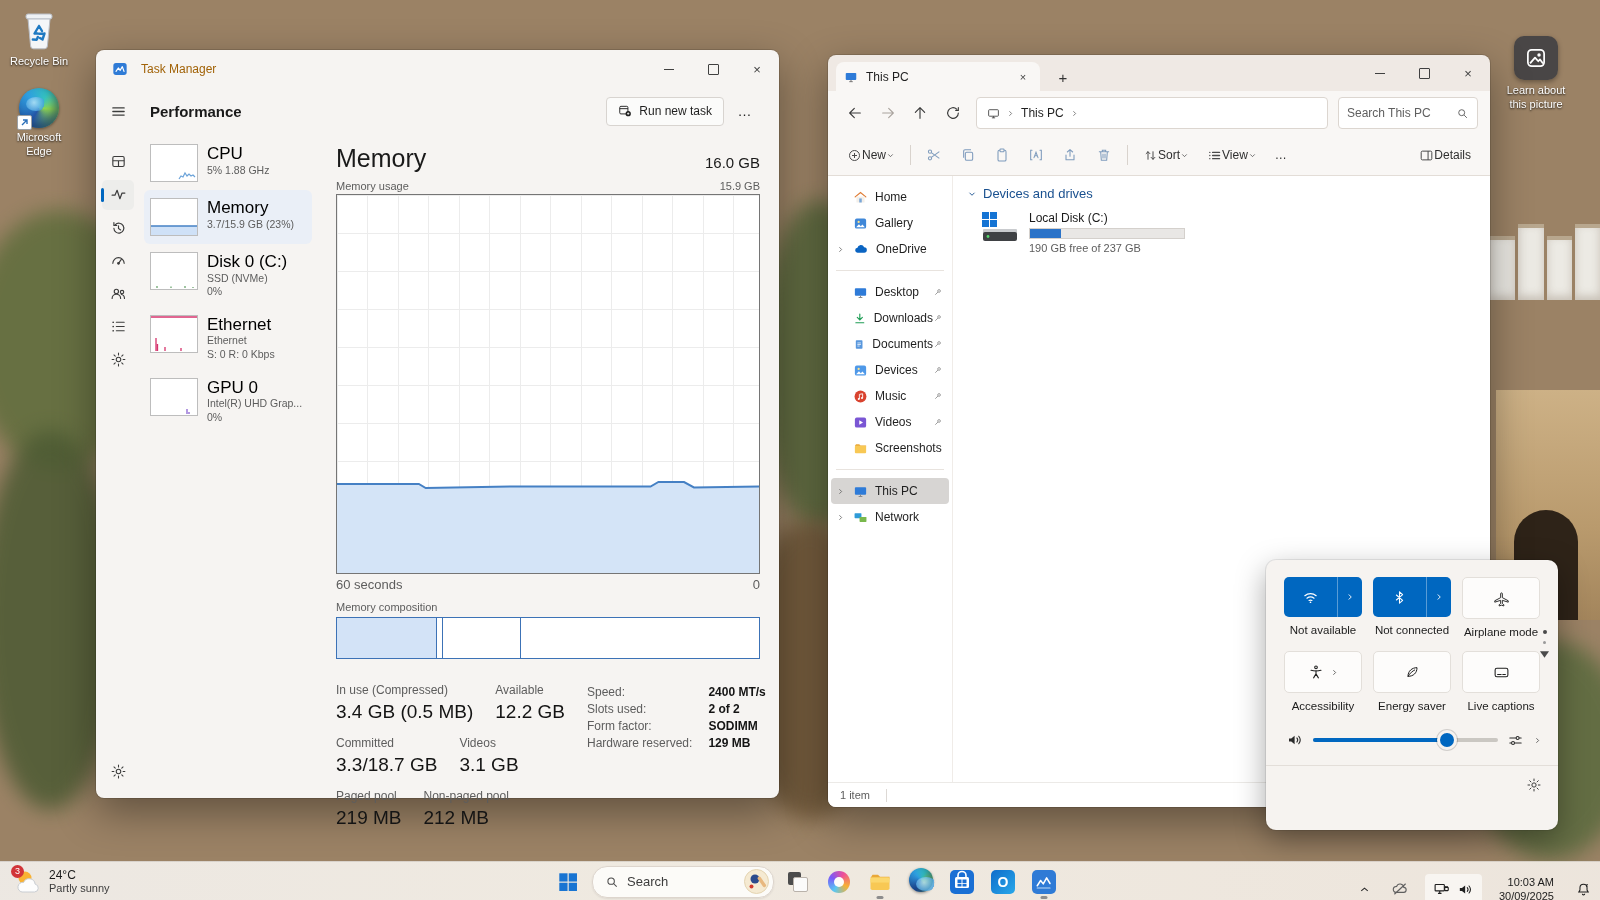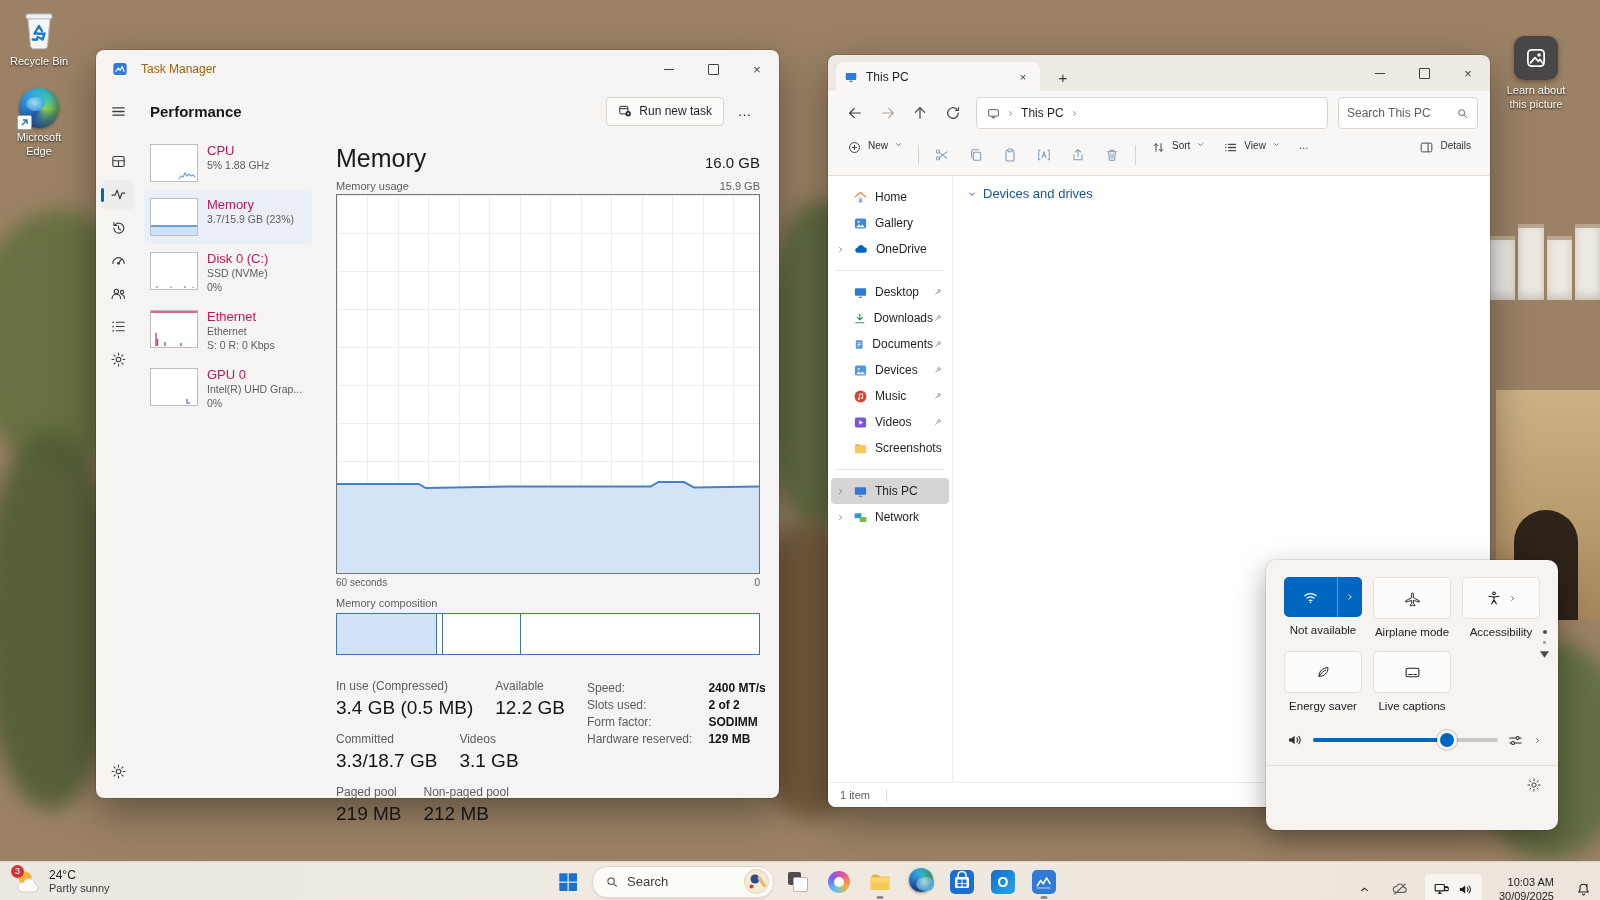--- a/index.html
+++ b/index.html
@@ -62,32 +62,32 @@
   .tm-header-right{margin-left:auto;display:flex;align-items:center;gap:6px}
   .run-task{display:flex;align-items:center;gap:7px;height:29px;padding:0 11px;background:#fbfbfa;
             border:1px solid #d8d4d0;border-radius:4px;font-size:12px;color:#1f1f1f}
   .tm-more{width:30px;height:28px;border-radius:4px;display:flex;align-items:center;justify-content:center;
            font-size:14px;color:#1f1f1f;letter-spacing:1px}
   .tm-main{flex:1;display:flex;min-height:0;margin-top:2px}
   .perf-list{width:168px;flex:0 0 auto}
   .perf-item{display:flex;gap:9px;padding:8px 5px 8px 6px;border-radius:6px;align-items:flex-start}
   .perf-item.sel{background:#eaeff7}
   .thumb{width:46px;height:36px;border:1px solid #bdbdbd;background:#fff;flex:0 0 auto}
-  .pi-name{font-size:13px;color:#be185d;line-height:1.15}
+  .pi-name{font-size:17px;color:#000000;line-height:1.15}
   .pi-sub{font-size:10.5px;color:#5d5d5d;line-height:1.3}
   .perf-detail{flex:1;margin-left:24px;min-width:0}
   .d-titlerow{display:flex;justify-content:space-between;align-items:flex-end;margin-top:10px}
   .d-title{font-size:25px;color:#1a1a1a;line-height:1}
   .d-total{font-size:15px;color:#1a1a1a}
   .d-sub{display:flex;justify-content:space-between;font-size:11px;color:#5d5d5d;margin-top:9px;margin-bottom:2px}
   .chart{position:relative;height:378px;border:1px solid #757575;background:
       repeating-linear-gradient(to right,#ececec 0,#ececec 1px,transparent 1px,transparent 30.5px),
       repeating-linear-gradient(to bottom,#ececec 0,#ececec 1px,transparent 1px,transparent 38px),#fff;overflow:hidden}
   .chart svg{position:absolute;inset:0;width:100%;height:100%}
-  .d-axis{display:flex;justify-content:space-between;font-size:10px;color:#5d5d5d;margin-top:3px}
+  .d-axis{display:flex;justify-content:space-between;font-size:13px;color:#5d5d5d;margin-top:3px}
   .comp-label{font-size:11px;color:#5d5d5d;margin-top:9px;margin-bottom:4px}
   .comp-bar{height:40px;border:1px solid #3c72b6;display:flex;background:#fff}
   .comp-bar .seg{height:100%;box-sizing:border-box}
   .seg.inuse{background:#d3e3f7;border-right:1px solid #3c72b6}
   .seg.mod{border-right:1px solid #3c72b6}
   .seg.standby{border-right:1px solid #3c72b6}
   .stats-row{display:flex;margin-top:24px}
   .stat-col .row{display:flex;gap:22px;margin-bottom:13px}
   .stat .lab{font-size:12px;color:#5d5d5d;margin-bottom:4px;white-space:nowrap}
   .stat .val{font-size:19px;color:#141414;white-space:nowrap}
@@ -104,21 +104,21 @@
   .fe-newtab{width:26px;height:26px;margin:0 0 1px 10px;display:flex;align-items:center;justify-content:center;font-size:15px;color:#333}
   .fe-tabrow .wc-group{align-self:flex-start}
   .fe-navrow{height:44px;background:#f9f7f5;display:flex;align-items:center;padding:0 12px;gap:2px}
   .navbtn{width:32px;height:30px;display:flex;align-items:center;justify-content:center;border-radius:4px}
   .addr{width:346px;height:30px;background:#fff;border:1px solid #dcd6d0;border-radius:4px;margin-left:6px;
         display:flex;align-items:center;gap:6px;padding:0 10px;font-size:12px;color:#1f1f1f}
   .fe-search{width:128px;height:30px;background:#fff;border:1px solid #dcd6d0;border-radius:4px;margin-left:8px;
         display:flex;align-items:center;padding:0 8px;font-size:12px;color:#5f5f5f}
   .fe-search span{flex:1}
   .fe-toolbar{height:40px;background:#f9f7f5;border-bottom:1px solid #e3ddd7;display:flex;align-items:center;padding:0 10px}
-  .tbtn{display:flex;gap:6px;height:30px;padding:0 9px;border-radius:4px;font-size:10px;color:#2f2f2f}
+  .tbtn{display:flex;align-items:center;height:30px;padding:0 9px;border-radius:4px;font-size:12px;color:#2f2f2f}
   .tico{width:34px;height:30px;display:flex;align-items:center;justify-content:center;border-radius:4px}
   .tdiv{width:1px;height:20px;background:#d9d3cd;margin:0 6px}
   .fe-body{flex:1;display:flex;background:#fff;min-height:0}
   .fe-side{width:124px;flex:0 0 auto;padding-top:8px;border-right:1px solid #f0ece8}
   .s-item{height:26px;display:flex;align-items:center;font-size:12px;color:#1f1f1f;padding-left:22px;position:relative;margin:0 3px;border-radius:4px}
   .s-item .chev{position:absolute;left:5px;color:#555}
   .s-item .sic{margin-right:7px}
   .s-item .pin{margin-left:auto;margin-right:6px}
   .s-item.sel{background:#d7d5d3}
   .s-div{height:1px;background:#e8e3de;margin:8px 8px}
@@ -749,20 +749,38 @@
       </div>
     </div>
 
     <div class="fe-main">
       <div class="grp">
         <svg width="10" height="10" viewBox="0 0 24 24" fill="none" stroke="#19508f" stroke-width="2.2">
             <path d="M6 9l6 6 6-6"></path>
           </svg>
         <span>Devices and drives</span>
       </div>
+      <div class="drive">
+        <svg width="38" height="32" viewBox="0 0 38 32">
+          <rect x="1" y="1" width="7" height="7" fill="#1574d4"></rect>
+            <rect x="9" y="1" width="7" height="7" fill="#1574d4"></rect>
+          <rect x="1" y="9" width="7" height="7" fill="#1574d4"></rect>
+            <rect x="9" y="9" width="7" height="7" fill="#1574d4"></rect>
+          <rect x="2" y="18" width="34" height="5" rx="1" fill="#c9cbce"></rect>
+          <rect x="2" y="21" width="34" height="9" rx="2" fill="#3f4144"></rect>
+          <circle cx="7" cy="25.5" r="1.4" fill="#53d769"></circle>
+        </svg>
+        <div>
+          <div class="drive-name">Local Disk (C:)</div>
+          <div class="drive-bar">
+            <div class="drive-fill" style="width: 20%;"></div>
+          </div>
+          <div class="drive-free">190 GB free of 237 GB</div>
+        </div>
+      </div>
     </div>
   </div>
 
   <div class="fe-status">
     <span>1 item</span>
       <i></i>
   </div>
 </div>
 
 <div class="window qs">
@@ -776,20 +794,36 @@
             </svg>
         </span>
         <span class="vsep"></span>
         <span class="chevside">
           <svg width="10" height="10" viewBox="0 0 24 24" fill="none" stroke="#fff" stroke-width="2.2">
               <path d="M9 6l6 6-6 6"></path>
             </svg>
         </span>
       </div>
       <div class="tile-label">Not available</div>
+    </div>
+    <div>
+      <div class="tile on">
+        <span class="half">
+          <svg width="15" height="15" viewBox="0 0 24 24" fill="none" stroke="#fff" stroke-width="1.7" stroke-linecap="round" stroke-linejoin="round">
+              <path d="M12 3v18l5-4.5L7 8M12 3l5 4.5L7 16"></path>
+            </svg>
+        </span>
+        <span class="vsep"></span>
+        <span class="chevside">
+          <svg width="10" height="10" viewBox="0 0 24 24" fill="none" stroke="#fff" stroke-width="2.2">
+              <path d="M9 6l6 6-6 6"></path>
+            </svg>
+        </span>
+      </div>
+      <div class="tile-label">Not connected</div>
     </div>
     <div>
       <div class="tile off">
         <svg width="17" height="17" viewBox="0 0 24 24">
             <path d="M21.5 15.2l-8.3-4.4V5.3a1.2 1.2 0 0 0-2.4 0v5.5l-8.3 4.4v2l8.3-2.6v4.6l-2.1 1.6v1.7l3.3-1 3.3 1v-1.7l-2.1-1.6v-4.6l8.3 2.6z" fill="none" stroke="#1f1f1f" stroke-width="1.3" stroke-linejoin="round"></path>
           </svg>
       </div>
       <div class="tile-label">Airplane mode</div>
     </div>
     <div>

